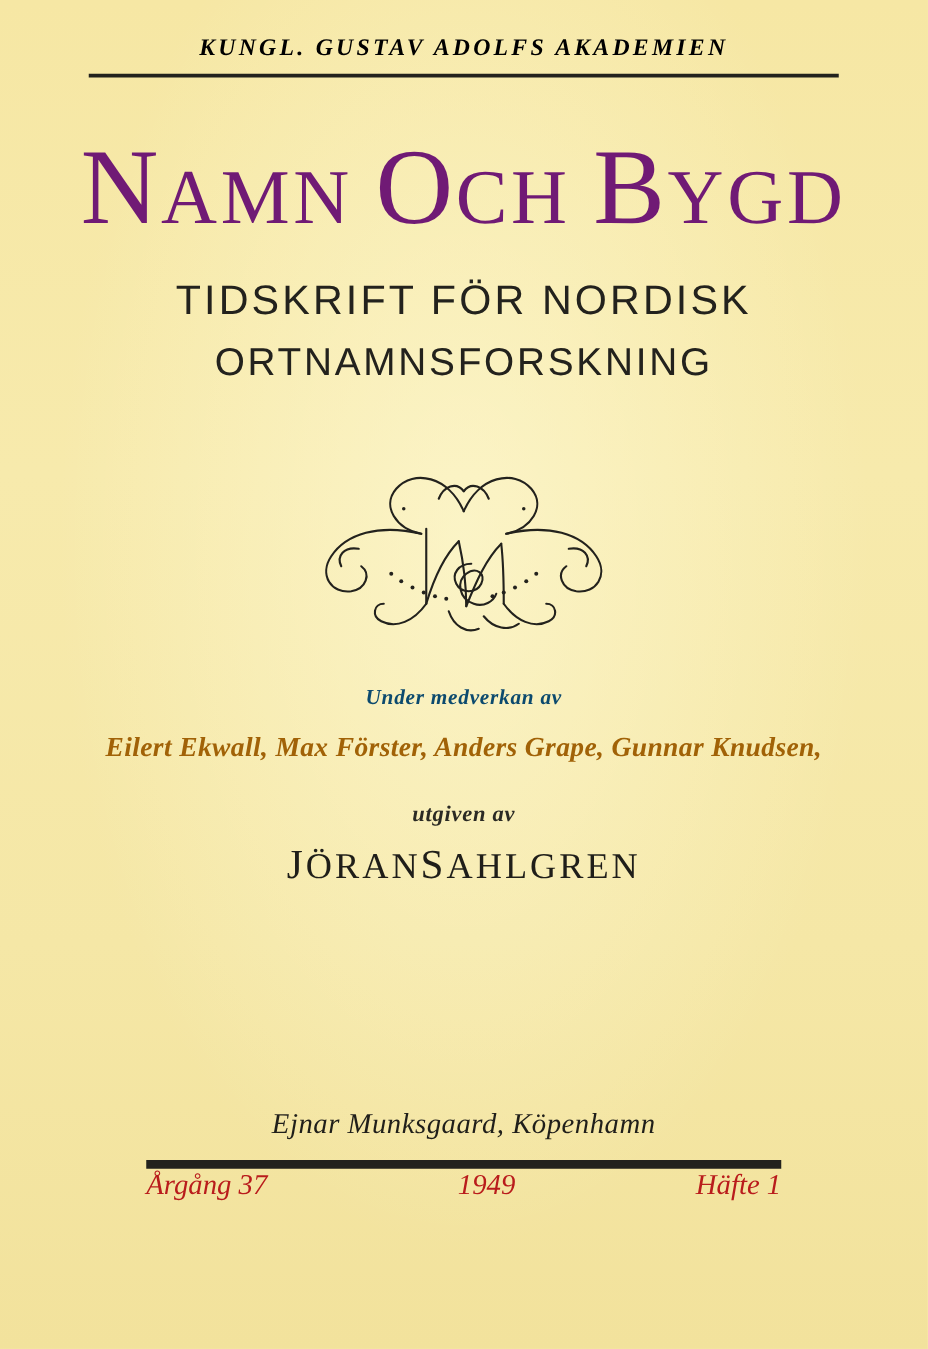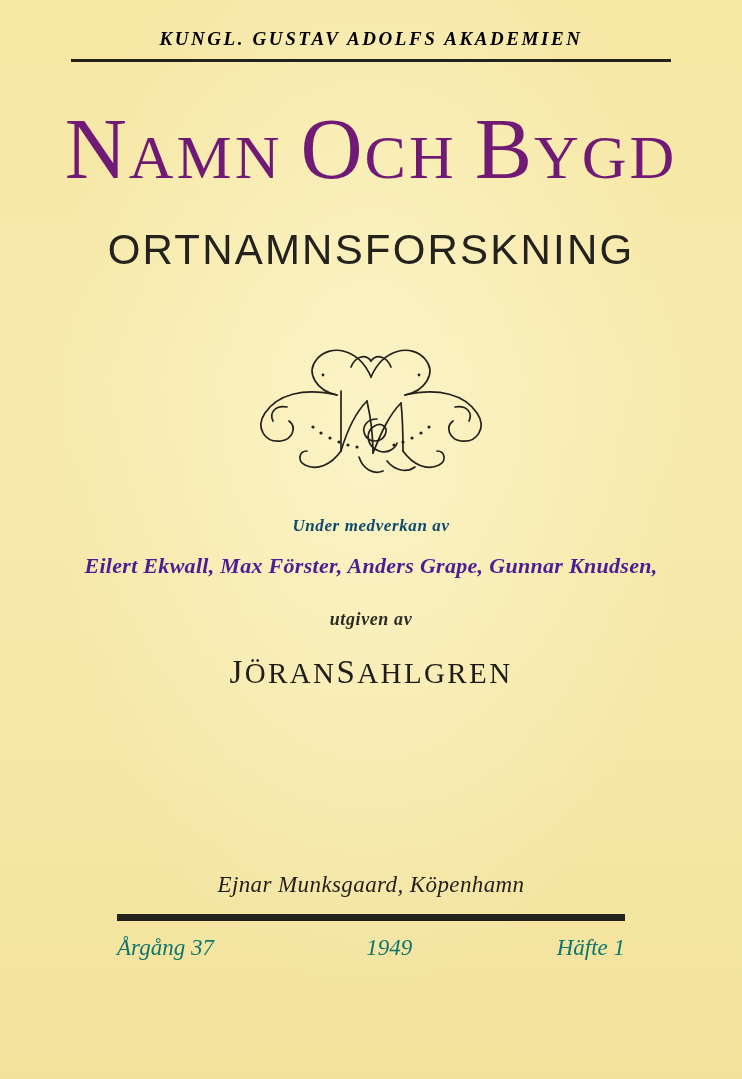--- a/index.html
+++ b/index.html
@@ -75,21 +75,21 @@
     margin-top: 24px;
     text-align: center;
     font-family: "Liberation Sans", sans-serif;
     font-size: 33px;
     letter-spacing: 2.5px;
     color: #23221d;
     line-height: 1.45;
   }
   .subtitle .l2 {
     display: block;
-    font-size: 42px;
+    font-size: 31px;
     letter-spacing: 2.2px;
     margin-top: 4px;
   }
 
   
   .ornament {
     margin-top: 34px;
     width: 360px;
     height: 175px;
   }
@@ -108,31 +108,31 @@
     letter-spacing: .6px;
     color: #0c4a6e;
   }
   .credits .names {
     margin-top: 13px;
     font-style: italic;
     font-weight: 700;
     font-size: 22px;
     line-height: 1.55;
     letter-spacing: .3px;
-    color: #4c1d95;
+    color: #a16207;
   }
   .credits .issued {
     margin-top: 26px;
     font-style: italic;
     font-weight: 700;
     font-size: 18px;
     letter-spacing: .6px;
   }
   .credits .editor {
-    margin-top: 24px;
+    margin-top: 12px;
     font-size: 29px;
     letter-spacing: 2.4px;
     color: #1f1e19;
     font-family: "Liberation Serif", serif;
   }
   .credits .editor .cap { font-size: 33px; }
 
   
   .footer {
     position: absolute;
@@ -149,47 +149,47 @@
     letter-spacing: .4px;
     color: #201f1a;
   }
   .rule-bottom {
     margin-top: 16px;
     width: 508px;
     height: 7px;
     background: #23221d;
   }
   .issue-row {
-    margin-top: 14px;
     width: 508px;
     display: flex;
     justify-content: space-between;
     align-items: baseline;
     font-style: italic;
     font-size: 23px;
-    color: #0f766e;
+    color: #b91c1c;
   }
   .issue-row .mid { margin-left: 8px; }
 </style>
 </head>
 <body>
 
 <div class="paper"></div>
 
 <div class="page">
 
   <div class="society-line">KUNGL. GUSTAV ADOLFS AKADEMIEN</div>
 
   <div class="rule-top"></div>
 
   <div class="main-title">
     <span class="cap">N</span><span class="sc">AMN</span><span class="word-gap"></span><span class="cap">O</span><span class="sc">CH</span><span class="word-gap"></span><span class="cap">B</span><span class="sc">YGD</span>
   </div>
 
   <div class="subtitle">
+    <span>TIDSKRIFT FÖR NORDISK</span>
     <span class="l2">ORTNAMNSFORSKNING</span>
   </div>
 
   <div class="ornament">
     <svg viewBox="0 0 360 175" xmlns="http://www.w3.org/2000/svg" fill="none" stroke="#23221d" stroke-width="1.7" stroke-linecap="round" stroke-linejoin="round">
 
       <path d="M180 62 C168 34, 140 28, 126 44 C114 58, 126 76, 146 80"></path>
       <path d="M180 62 C192 34, 220 28, 234 44 C246 58, 234 76, 214 80"></path>
 
       <path d="M146 80 C112 72, 86 80, 74 98 C64 113, 74 128, 90 126 C102 124, 106 112, 98 106"></path>

